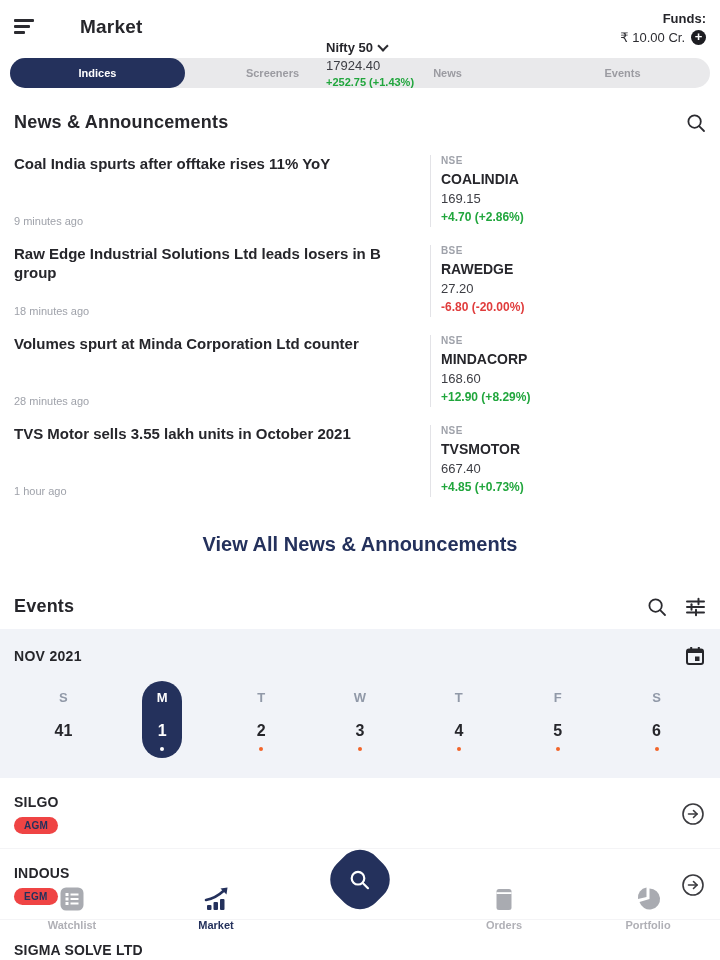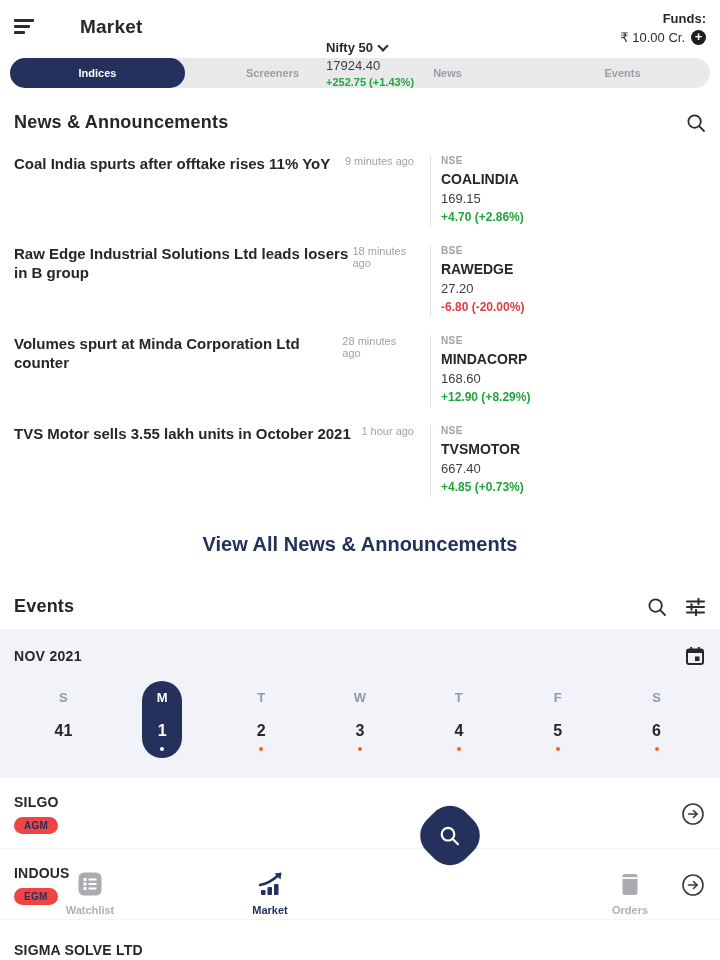--- a/index.html
+++ b/index.html
@@ -30,21 +30,21 @@
 
   
   .section-head { display:flex; align-items:center; padding:24px 14px 14px; }
   .section-head.events-head { padding:18px 14px 12px; }
   .section-title { font-size:18px; font-weight:700; letter-spacing:.2px; }
   .head-icons { margin-left:auto; display:flex; align-items:center; gap:18px; }
   .icon-btn { background:none; border:none; cursor:pointer; display:flex; }
 
   
   .news-item { display:flex; height:90px; padding:8px 14px 10px; }
-  .news-left { flex:1; display:flex; flex-direction:row; justify-content:space-between; padding-right:16px; }
+  .news-left { flex:1; display:flex; flex-direction:column; justify-content:space-between; padding-right:16px; }
   .headline { font-size:15px; font-weight:700; color:#26262b; line-height:1.25; }
   .news-time { font-size:11px; color:#9fa2aa; }
   .news-right { width:276px; border-left:1px solid #e3e3e7; padding-left:10px; }
   .exch { font-size:10px; color:#9fa2aa; letter-spacing:.4px; font-weight:600; }
   .symbol { font-size:14px; font-weight:700; margin-top:5px; }
   .price { font-size:13px; color:#3d3e44; margin-top:4px; }
   .change { font-size:12px; margin-top:4px; font-weight:600; }
   .change.up { color:#21a63d; } .change.down { color:#e03c3c; }
   .view-all { display:block; width:100%; text-align:center; margin:16px 0 12px; padding:10px 14px; background:none; border:none; color:#24315c; font-size:20px; font-weight:700; cursor:pointer; font-family:inherit; }
 
@@ -65,21 +65,21 @@
   
   .event-row { display:flex; align-items:center; padding:16px 14px 14px; }
   .event-row + .event-row { border-top:1px solid #f4f4f6; }
   .event-info { display:flex; flex-direction:column; }
   .event-symbol { font-size:14px; font-weight:800; letter-spacing:.2px; }
   .badge { margin-top:7px; align-self:flex-start; background:#ef4444; color:#24315c; font-size:10px; font-weight:700; padding:3px 10px; border-radius:9px; letter-spacing:.3px; }
   .arrow-btn { margin-left:auto; background:none; border:none; cursor:pointer; display:flex; }
   .event-row.cut { padding-top:22px; align-items:flex-start; }
 
   
-  .bottom-nav { position:absolute; left:0; right:0; bottom:8px; height:104px; display:flex; align-items:center; pointer-events:none; }
+  .bottom-nav { position:absolute; left:0; right:0; bottom:16px; height:104px; display:flex; align-items:flex-end; pointer-events:none; }
   .nav-item { flex:1; display:flex; flex-direction:column; align-items:center; gap:7px; padding-bottom:13px; cursor:pointer; pointer-events:auto; }
   .nav-label { font-size:11px; color:#b0b0b6; font-weight:600; }
   .nav-item.active .nav-label { color:#24315c; font-weight:700; }
   .fab-slot { flex:1; position:relative; pointer-events:auto; }
   .fab { position:absolute; left:50%; top:-92px; transform:translateX(-50%) rotate(45deg); width:55px; height:55px; background:#24315c; border-radius:40%; border:none; cursor:pointer; display:flex; align-items:center; justify-content:center; }
   .fab svg { transform:rotate(-45deg); }
 </style>
 </head>
 <body>
 
@@ -325,15 +325,22 @@
           </svg>
       </button>
     </div>
     <div class="nav-item">
       <svg width="26" height="26" viewBox="0 0 26 26">
           <rect x="5.5" y="3" width="15" height="21" rx="2.5" fill="#a9abb1"></rect>
           <rect x="5.5" y="6.2" width="15" height="1.8" fill="#fff"></rect>
         </svg>
       <span class="nav-label">Orders</span>
     </div>
+    <div class="nav-item">
+      <svg width="26" height="26" viewBox="0 0 26 26">
+          <path d="M14.5 2.5 a10.5 10.5 0 1 1 -10 13.5 L14.5 13 Z" fill="#a9abb1"></path>
+          <path d="M11.5 1.5 a10 10 0 0 0 -8.5 11.5 L11.5 11 Z" fill="#a9abb1"></path>
+        </svg>
+      <span class="nav-label">Portfolio</span>
+    </div>
   </nav>
 
 </div>
 
 </body></html>

